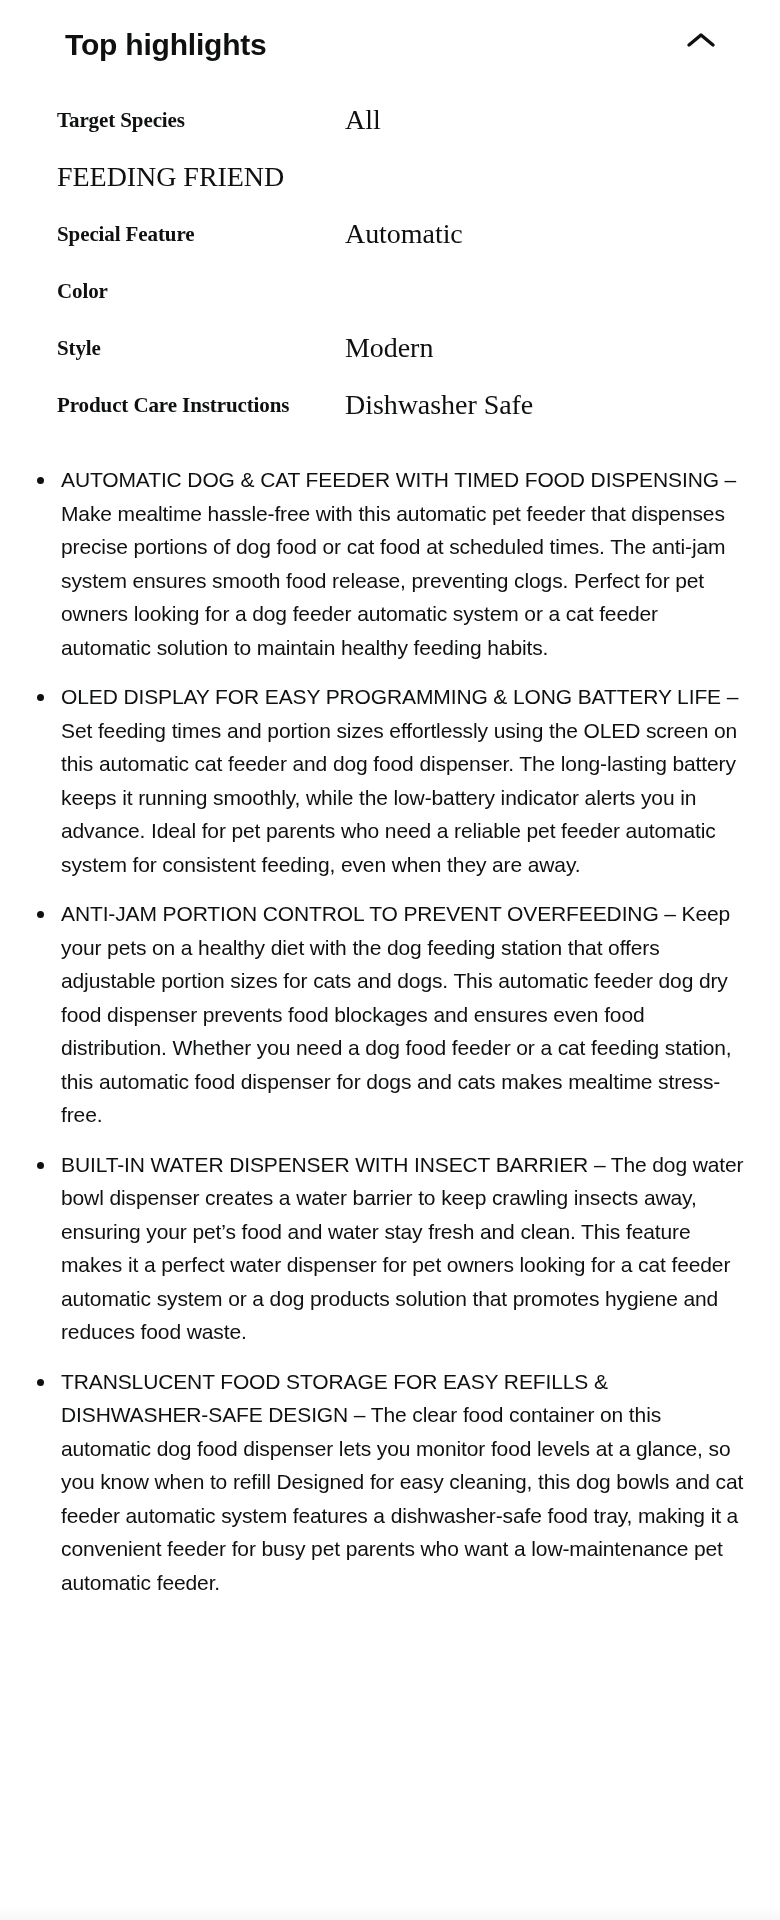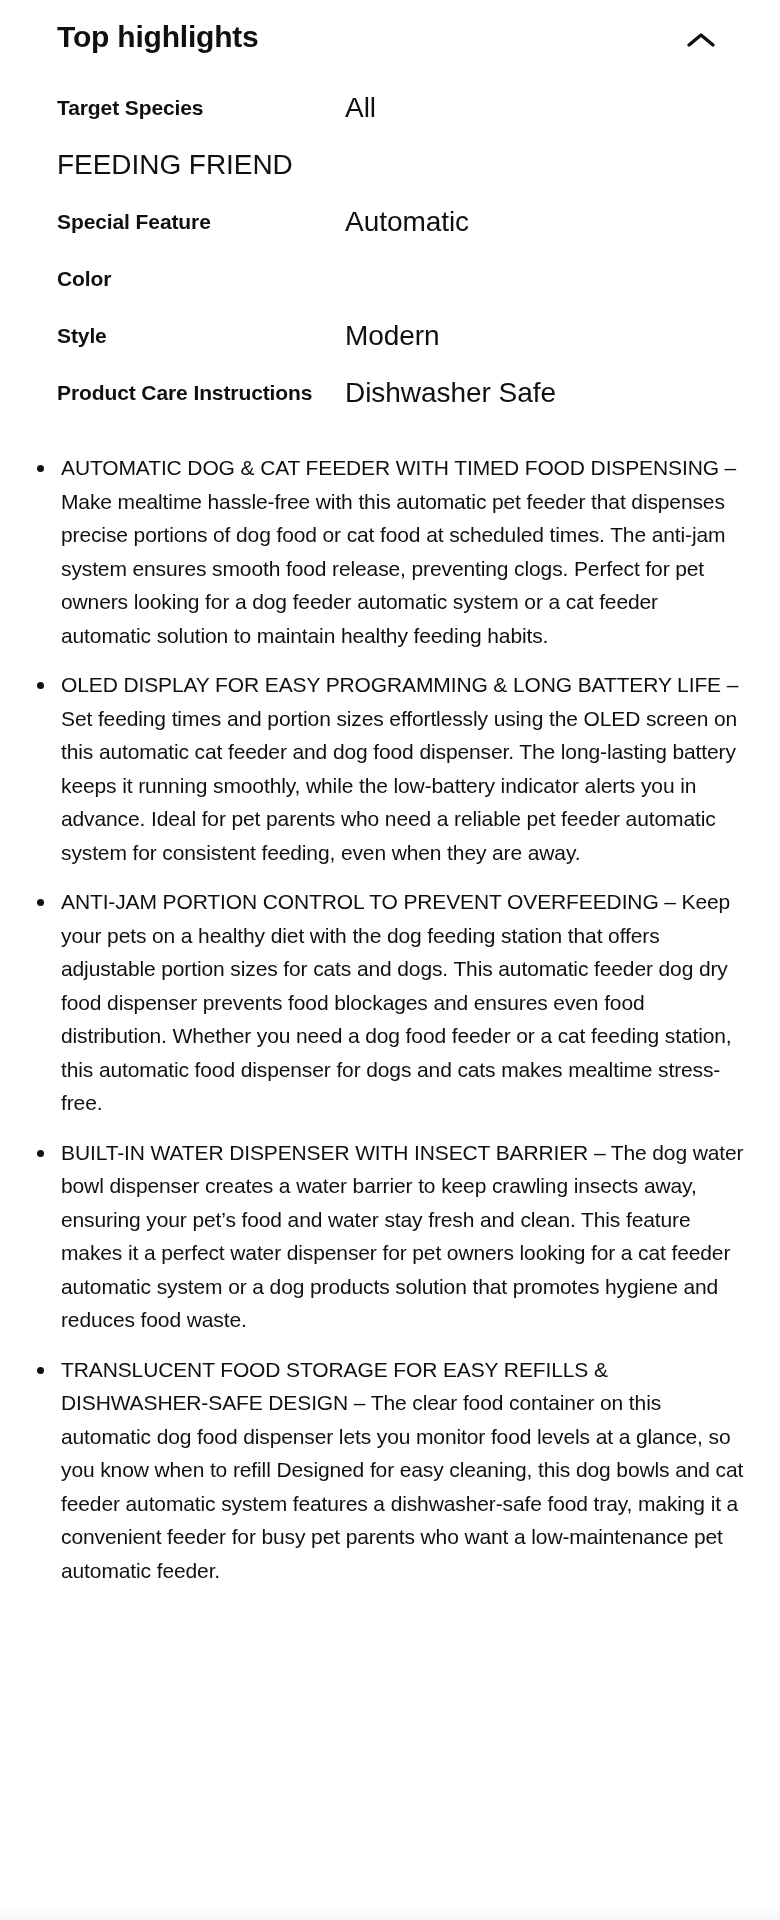--- a/index.html
+++ b/index.html
@@ -33,21 +33,21 @@
     box-sizing: border-box;
     background: #ffffff;
     cursor: pointer;
   }
   .section-title {
     font-size: 30px;
     line-height: 38px;
     font-weight: 700;
     letter-spacing: -0.2px;
     color: #0f1111;
-    margin: 0;
+    margin: 8px;
     white-space: nowrap;
   }
   .collapse-toggle {
     width: 54px;
     height: 40px;
     display: flex;
     align-items: center;
     justify-content: center;
     background: none;
     border: none;
@@ -62,20 +62,21 @@
   
   .attributes {
     margin: 0;
     padding: 34px 40px 0 57px;
     box-sizing: border-box;
   }
   .attr-row {
     display: flex;
     align-items: center;
     margin-bottom: 29px;
+    font-family: Liberation Serif, serif;
   }
   .attr-row:last-child {
     margin-bottom: 0;
   }
   .attr-label {
     flex: 0 0 288px;
     max-width: 288px;
     font-size: 21px;
     line-height: 28px;
     font-weight: 700;

